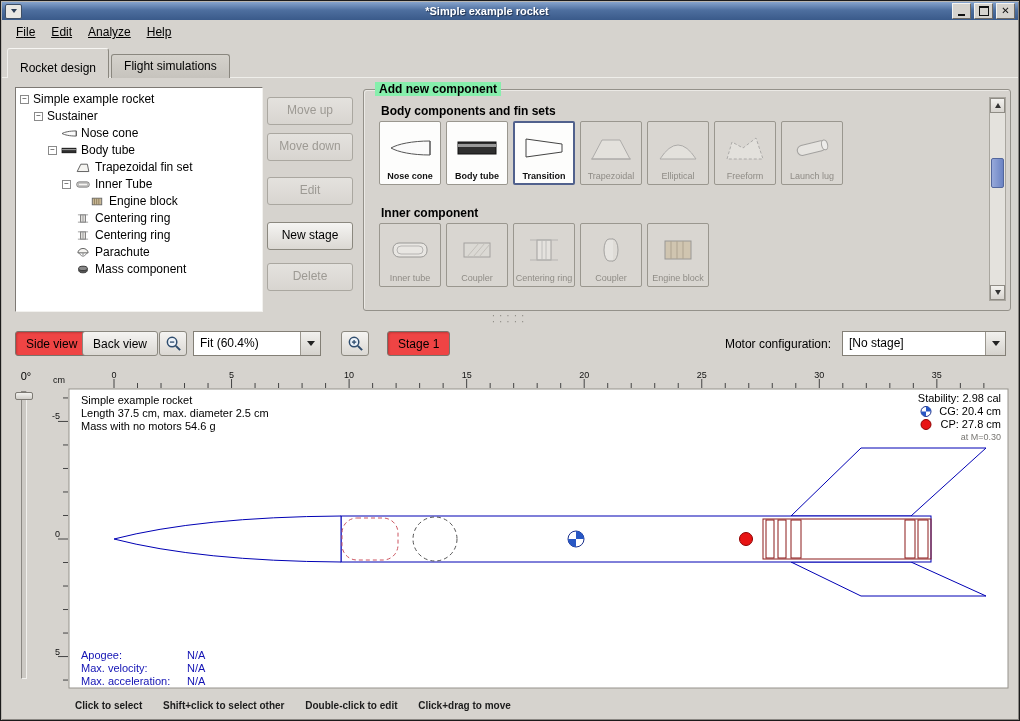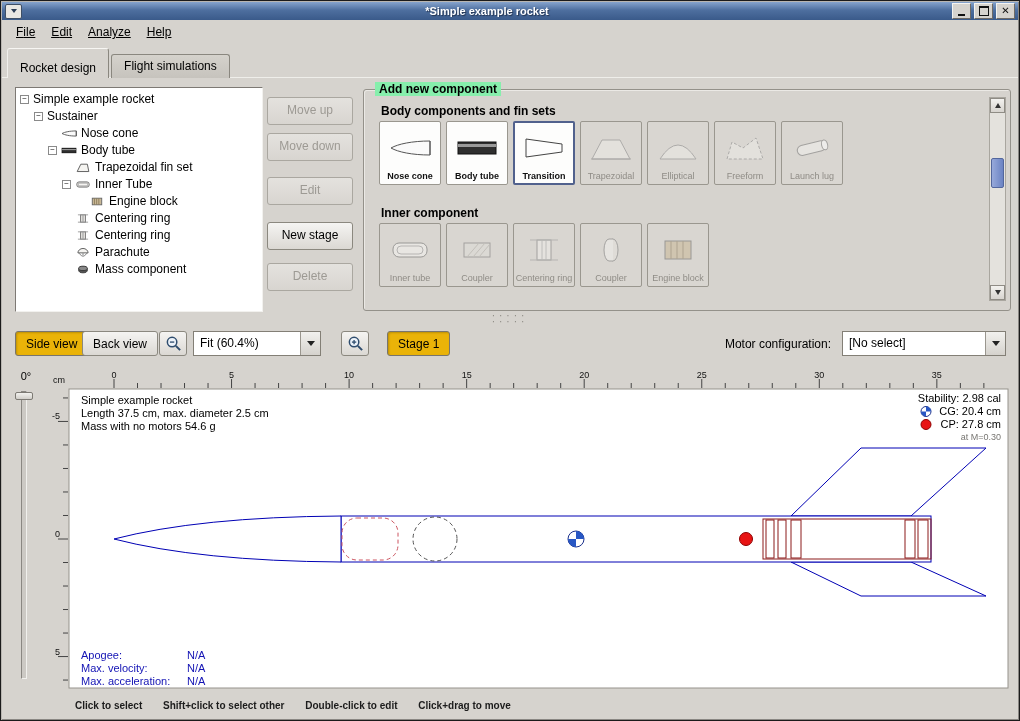--- a/index.html
+++ b/index.html
@@ -76,21 +76,21 @@
             background:linear-gradient(90deg,#97a9da,#6b83c3);border:1px solid #53679d;box-sizing:border-box;}
 
   
   .splitter{position:absolute;left:0;right:0;top:309px;height:17px;display:flex;flex-direction:column;
             align-items:center;justify-content:center;gap:1px;}
   .splitter span{color:#8b8882;font-size:10px;line-height:5px;letter-spacing:4px;}
 
   
   .tb-btn{position:absolute;box-sizing:border-box;height:25px;border:1px solid #8b887f;border-radius:3px;
           background:linear-gradient(#f5f4f2,#dbd8d3);font-size:12px;display:flex;align-items:center;justify-content:center;padding:0 10px;}
-  .tb-btn.pressed{background:#eab308;border-color:#78756e;box-shadow:inset 1px 1px 2px rgba(0,0,0,.2);}
+  .tb-btn.pressed{background:#ef4444;border-color:#78756e;box-shadow:inset 1px 1px 2px rgba(0,0,0,.2);}
   .combo{position:absolute;box-sizing:border-box;height:25px;background:#fff;border:1px solid #837f76;display:flex;}
   .combo-val{flex:1;font-size:12px;padding:4px 6px 0;white-space:nowrap;overflow:hidden;}
   .combo-btn{width:19px;border-left:1px solid #9a968e;background:linear-gradient(#f2f1ee,#d5d2cd);
              display:flex;align-items:center;justify-content:center;}
   .caret{width:0;height:0;border-left:4px solid transparent;border-right:4px solid transparent;border-top:5px solid #222;}
   .motor-label{position:absolute;right:188px;top:336px;font-size:12px;}
 
   
   .rot-label{position:absolute;left:12px;top:369px;width:26px;text-align:center;font-size:11px;}
   .rot-slider{position:absolute;left:20px;top:390px;width:6px;height:288px;background:#ccc9c4;
@@ -455,21 +455,21 @@
     <svg width="17" height="17" viewBox="0 0 18 18">
       <circle cx="7.5" cy="7.5" r="5" fill="#edf3fa" stroke="#2f4d6e" stroke-width="1.6"></circle>
       <line x1="11.5" y1="11.5" x2="16" y2="16" stroke="#2f4d6e" stroke-width="2.2"></line>
       <line x1="5.2" y1="7.5" x2="9.8" y2="7.5" stroke="#2f4d6e" stroke-width="1.4"></line>
       <line x1="7.5" y1="5.2" x2="7.5" y2="9.8" stroke="#2f4d6e" stroke-width="1.4"></line>
     </svg>
   </div>
   <div class="tb-btn pressed" style="left:386px;top:330px">Stage 1</div>
   <span class="motor-label">Motor configuration:</span>
   <div class="combo" style="right:13px;top:330px;width:164px">
-    <span class="combo-val">[No select]</span>
+    <span class="combo-val">[No stage]</span>
     <span class="combo-btn">
         <span class="caret"></span>
       </span>
   </div>
 
   <div class="rot-label">0°</div>
   <div class="rot-slider"></div>
   <div class="rot-handle"></div>
 
   <svg class="canvas-svg" width="962" height="322">

